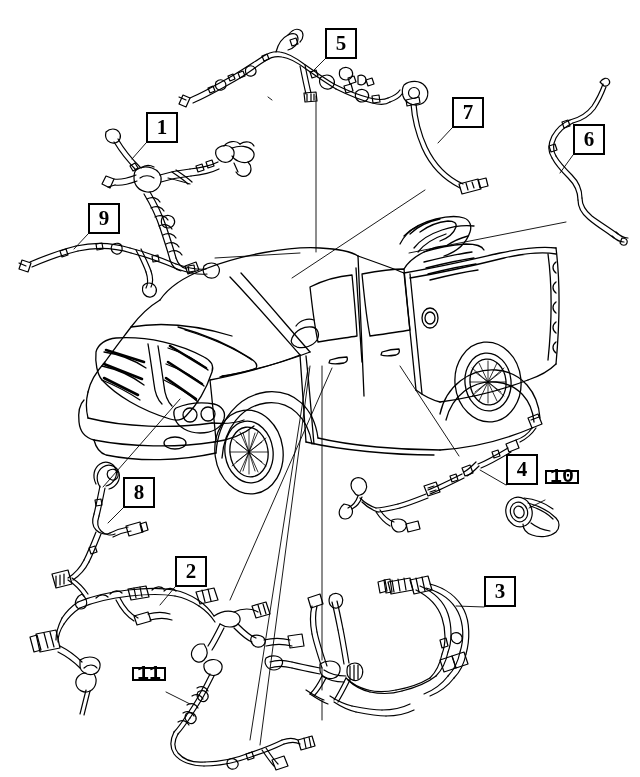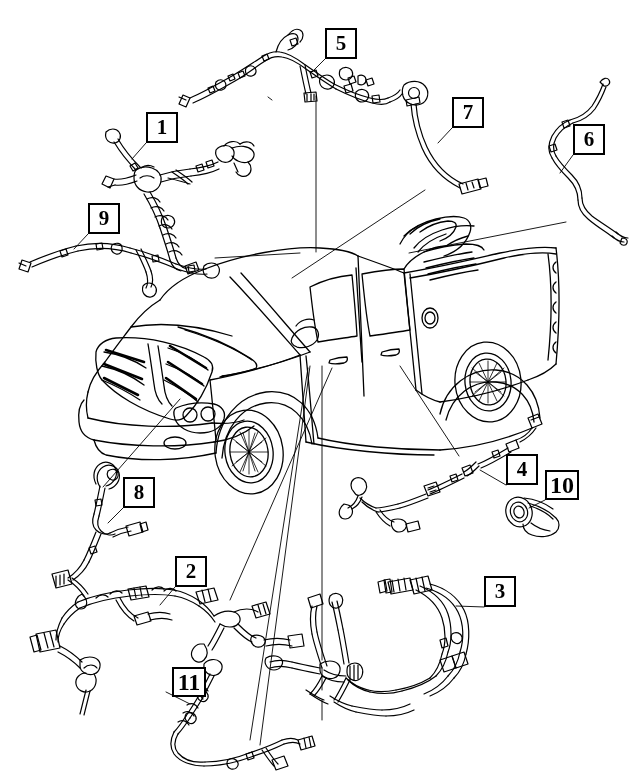--- a/index.html
+++ b/index.html
@@ -17,21 +17,21 @@
     box-sizing:border-box;
     display:flex;align-items:center;justify-content:center;
     font-family:"Liberation Serif", serif;
     font-weight:bold;
     color:#000;
     line-height:1;
     letter-spacing:0px;
     z-index:20;
   }
   .callout.w1{width:32px;height:31px;font-size:21px;}
-  .callout.w2{width:34px;height:30px;font-size:24px;}
+  .callout.w2{width:34px;height:14px;font-size:20px;font-family:Liberation Mono, monospace;}
 </style>
 </head>
 <body>
 
 <div id="diagram-root">
 
 <svg id="art" viewBox="0 0 640 777" xmlns="http://www.w3.org/2000/svg">
   <rect x="0" y="0" width="640" height="777" fill="#ffffff"></rect>
 
   <g fill="none" stroke="#000000" stroke-width="1.1" stroke-linecap="round" stroke-linejoin="round">
@@ -699,15 +699,15 @@
 <div class="callout w1" style="left:146px;top:112px;">1</div>
 <div class="callout w1" style="left:175px;top:556px;">2</div>
 <div class="callout w1" style="left:484px;top:576px;">3</div>
 <div class="callout w1" style="left:506px;top:454px;">4</div>
 <div class="callout w1" style="left:325px;top:28px;">5</div>
 <div class="callout w1" style="left:573px;top:124px;">6</div>
 <div class="callout w1" style="left:452px;top:97px;">7</div>
 <div class="callout w1" style="left:123px;top:477px;">8</div>
 <div class="callout w1" style="left:88px;top:203px;">9</div>
 <div class="callout w2" style="left:545px;top:470px;">10</div>
-<div class="callout w2" style="left:132px;top:667px;margin-left:40px;">11</div>
+<div class="callout w2" style="left:132px;top:667px;">11</div>
 
 </div>
 
 </body></html>

